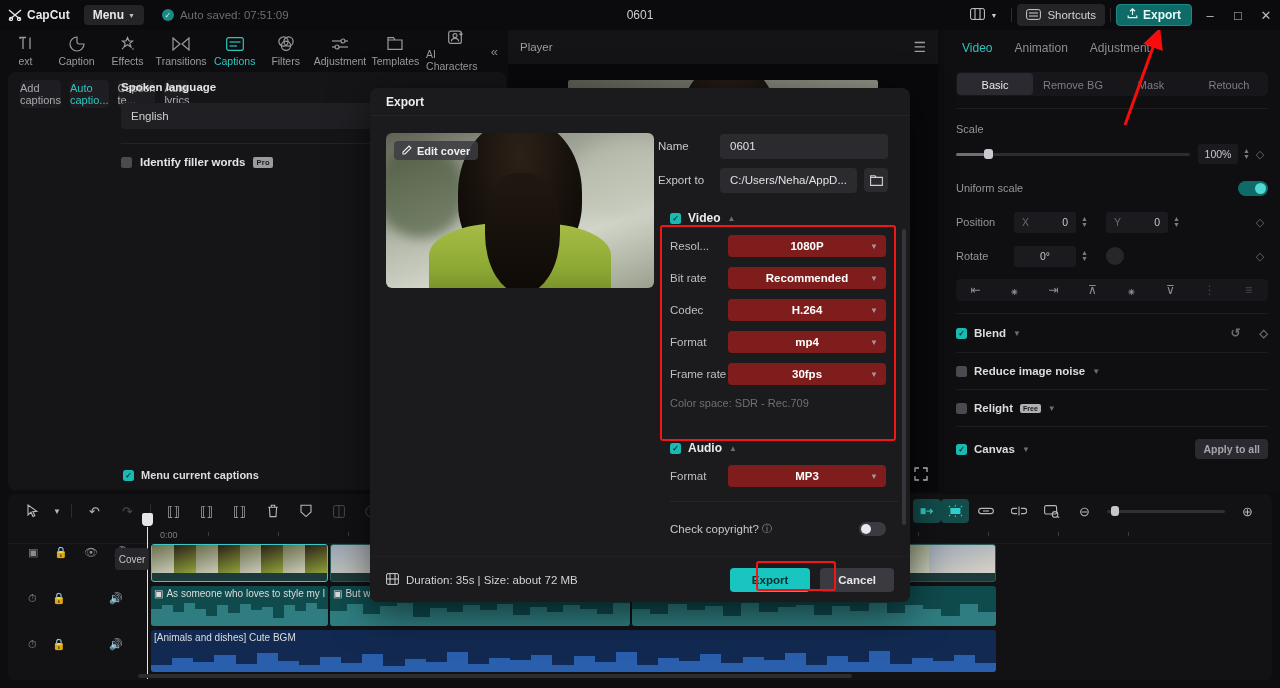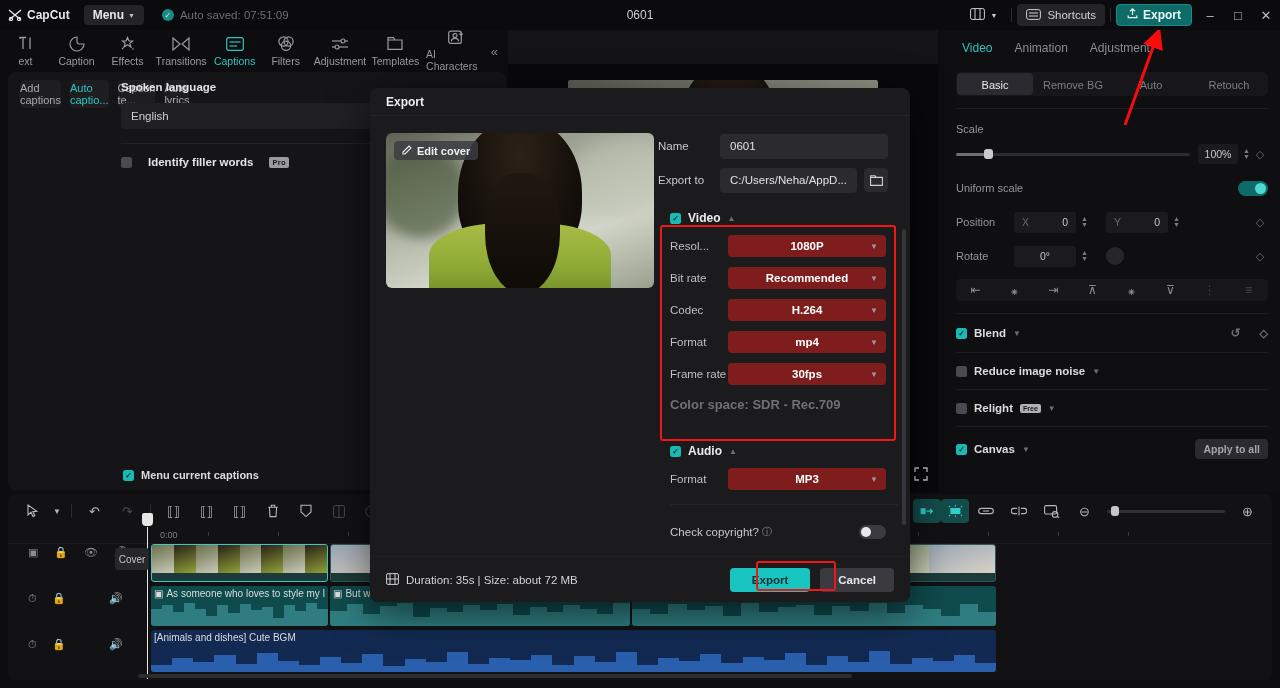--- a/index.html
+++ b/index.html
@@ -65,21 +65,21 @@
     display:flex;align-items:center;justify-content:center;font-size:11px;
   }
   .lp-nav-item.active{color:#2ec4c0;}
   .lp-body{flex:1;padding:9px 14px 0 8px;}
   .lp-label{font-size:11.5px;color:#e2e2e2;font-weight:600;margin-bottom:10px;}
   .lp-select{
     height:26px;background:#202024;border-radius:4px;display:flex;align-items:center;
     padding:0 10px;font-size:11.5px;color:#cecece;
   }
   .lp-divider{height:1px;background:#242428;margin:14px 0 12px 0;}
-  .lp-check-row{display:flex;align-items:center;gap:16px;font-size:11.5px;color:#e4e4e4;font-weight:600;}
+  .lp-check-row{display:flex;align-items:center;gap:8px;font-size:11.5px;color:#e4e4e4;font-weight:600;}
   .cb{width:11px;height:11px;border-radius:2.5px;background:#4a4a50;flex:none;}
   .cb.on{background:#19b9b4;display:flex;align-items:center;justify-content:center;color:#04312f;font-size:8px;}
   .pro-badge{
     background:#9a9a9f;color:#18181b;font-size:7.5px;font-weight:700;border-radius:2px;padding:1px 3px;letter-spacing:.3px;
   }
   .lp-foot{
     position:absolute;left:0;bottom:0;width:100%;height:30px;display:flex;align-items:center;gap:7px;
     padding-left:115px;font-size:11px;color:#dcdcdc;font-weight:600;
   }
 
@@ -223,21 +223,21 @@
   }
   .sec{padding:10px 24px 0 12px;}
   .sec-head{display:flex;align-items:center;gap:7px;font-size:12px;color:#ececec;font-weight:600;margin-bottom:10px;}
   .opt-row{display:flex;align-items:center;height:22px;margin-bottom:10px;}
   .opt-lbl{width:58px;font-size:11.5px;color:#bfbfc4;}
   .opt-sel{
     flex:1;height:22px;background:#7f1d1d;border-radius:4px;display:flex;align-items:center;
     justify-content:center;position:relative;font-size:11.5px;color:#ffffff;font-weight:700;
   }
   .opt-sel .car{position:absolute;right:8px;color:#9a9aa0;font-size:8px;font-weight:400;}
-  .colorspace{font-size:13px;color:#6f6f75;margin-top:12px;font-weight:bold;}
+  .colorspace{font-size:11px;color:#6f6f75;margin-top:12px;}
   .sec-hr{height:1px;background:#262629;margin:14px 12px 0 12px;}
   .copyrow{display:flex;align-items:center;padding:0 24px 0 12px;height:22px;margin-top:16px;}
   .copyrow .t{font-size:11.5px;color:#c9c9ce;display:flex;align-items:center;gap:3px;}
   .sw{margin-left:auto;width:27px;height:14px;border-radius:8px;background:#3a3a40;position:relative;}
   .sw .kn{position:absolute;left:2px;top:2px;width:10px;height:10px;border-radius:50%;background:#e8e8ee;}
   .mscroll{position:absolute;right:4px;top:112px;width:4px;height:296px;background:#35353b;border-radius:2px;}
   .modal-foot{
     position:absolute;bottom:0;left:0;right:0;height:46px;background:#1b1b1e;display:flex;align-items:center;
     padding:0 16px;border-top:1px solid #202024;
   }
@@ -423,20 +423,24 @@
         <span class="pro-badge">Pro</span>
       </div>
     </div>
     <div class="lp-foot">
       <span class="cb on">✓</span>
       <span>Menu current captions</span>
     </div>
   </div>
 
   <div class="player">
+    <div class="player-head">
+      <span>Player</span>
+      <span class="player-menu">☰</span>
+    </div>
     <div class="player-stage">
       <div class="player-video">
         <div class="pv-hair"></div>
         <div class="pv-shirt"></div>
         <div class="pv-hair2"></div>
       </div>
       <span class="pv-expand">
         <svg width="14" height="14" viewBox="0 0 14 14">
             <path d="M1 5 L1 1 L5 1 M9 1 L13 1 L13 5 M13 9 L13 13 L9 13 M5 13 L1 13 L1 9" stroke="#c9c9c9" stroke-width="1.3" fill="none"></path>
           </svg>
@@ -446,21 +450,21 @@
 
   <div class="rightpanel">
     <div class="rp-tabs">
       <span class="on">Video</span>
       <span>Animation</span>
       <span>Adjustment</span>
     </div>
     <div class="rp-seg">
       <div class="on">Basic</div>
       <div>Remove BG</div>
-      <div>Auto</div>
+      <div>Mask</div>
       <div>Retouch</div>
     </div>
     <div class="rp-hr"></div>
 
     <div style="padding:0 12px;margin-top:10px;">
       <span class="rp-lbl">Scale</span>
     </div>
     <div class="rp-row" style="margin-top:4px;">
       <div class="rp-slider">
         <div class="fill"></div>

